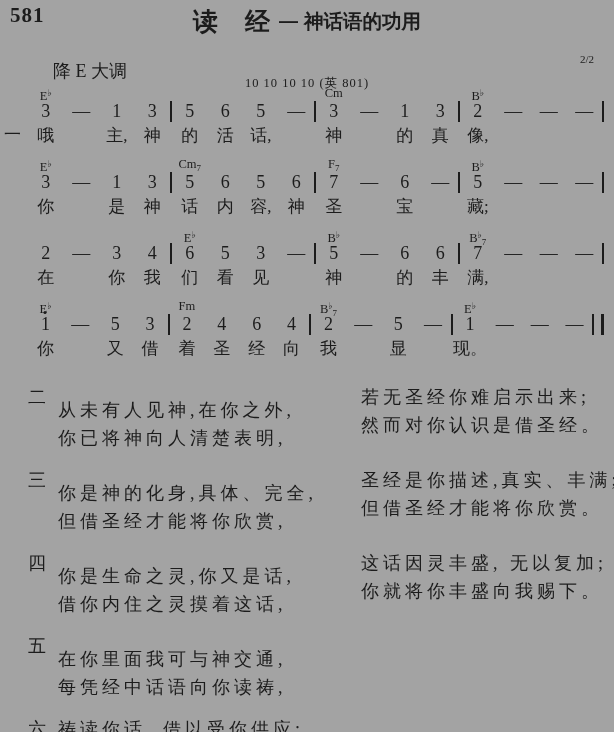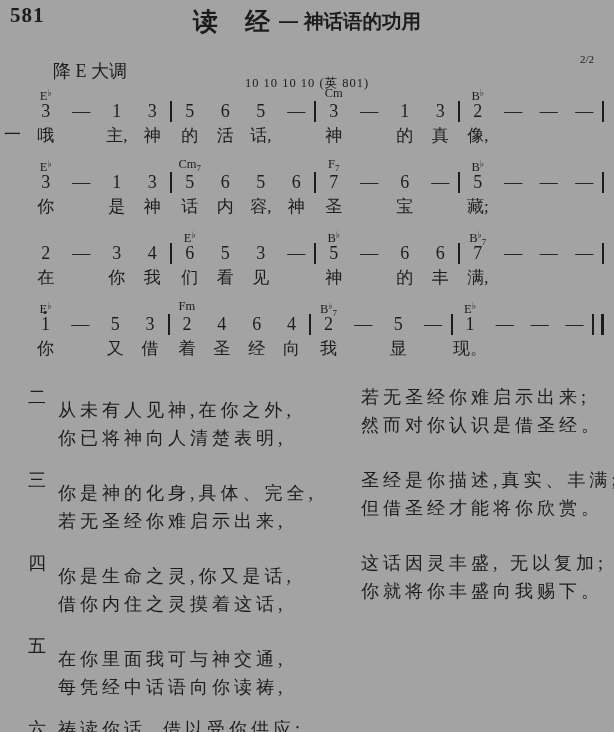--- a/index.html
+++ b/index.html
@@ -442,21 +442,21 @@
         </div>
         <div class="v-right">
           <div class="v-line">若无圣经你难启示出来;</div>
           <div class="v-line">然而对你认识是借圣经。</div>
         </div>
       </div>
       <div class="verse">
         <div class="v-num">三</div>
         <div class="v-left">
           <div class="v-line">你是神的化身,具体、完全,</div>
-          <div class="v-line">若无圣经你难启示出来,</div>
+          <div class="v-line">但借圣经才能将你欣赏,</div>
         </div>
         <div class="v-right">
           <div class="v-line">圣经是你描述,真实、丰满;</div>
           <div class="v-line">但借圣经才能将你欣赏。</div>
         </div>
       </div>
       <div class="verse">
         <div class="v-num">四</div>
         <div class="v-left">
           <div class="v-line">你是生命之灵,你又是话,</div>

